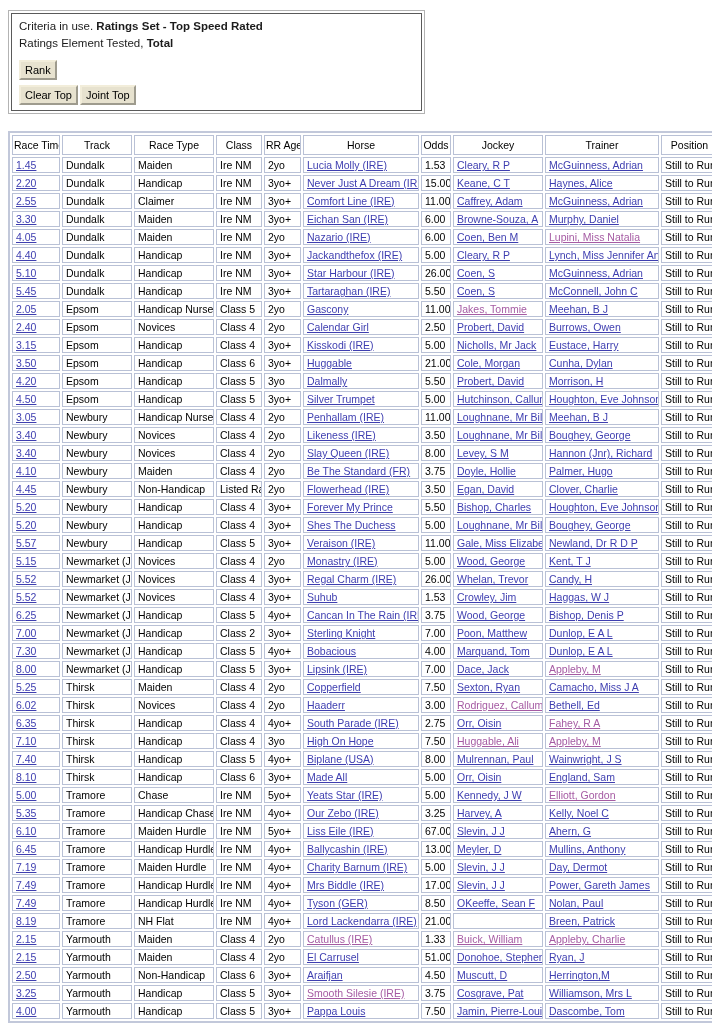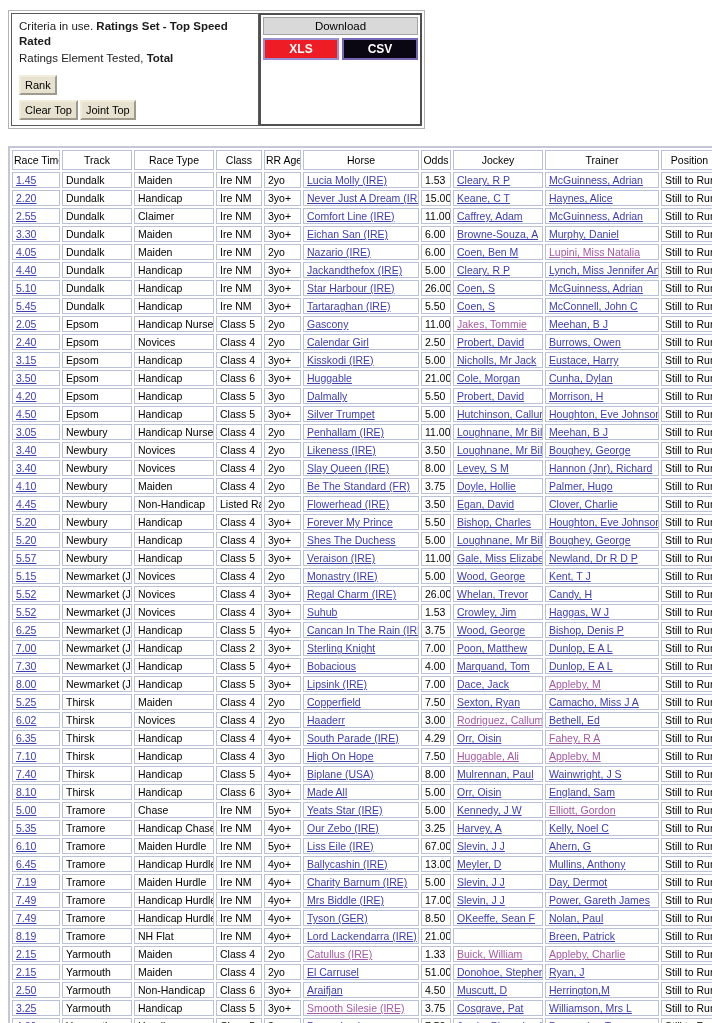--- a/index.html
+++ b/index.html
@@ -44,27 +44,20 @@
       <div class="criteria-line"><span>Criteria in use. </span><b>Ratings Set - Top Speed Rated</b></div>
       <div class="criteria-line"><span>Ratings Element Tested, </span><b>Total</b></div>
       <div class="btn-row">
         <button class="small-btn">Rank</button>
       </div>
       <div class="btn-row second">
         <button class="small-btn">Clear Top</button>
         <button class="small-btn">Joint Top</button>
       </div>
     </div>
-    <div class="download-box">
-      <div class="download-title">Download</div>
-      <div class="download-buttons">
-        <button class="xls">XLS</button>
-        <button class="csv">CSV</button>
-      </div>
-    </div>
   </div>
 
   <table class="results">
     <colgroup>
       <col style="width:48px">
         <col style="width:70px">
         <col style="width:80px">
         <col style="width:46px">
         <col style="width:37px">
       <col style="width:116px">
@@ -460,21 +453,21 @@
           <td><a href="#">Bethell, Ed</a></td>
           <td>Still to Run</td>
         </tr>
         <tr>
           <td><a href="#">6.35</a></td>
           <td>Thirsk</td>
           <td>Handicap</td>
           <td>Class 4</td>
           <td>4yo+</td>
           <td><a href="#">South Parade (IRE)</a></td>
-          <td>4.29</td>
+          <td>2.75</td>
           <td><a href="#">Orr, Oisin</a></td>
           <td><a href="#" class="visited">Fahey, R A</a></td>
           <td>Still to Run</td>
         </tr>
         <tr>
           <td><a href="#">7.10</a></td>
           <td>Thirsk</td>
           <td>Handicap</td>
           <td>Class 4</td>
           <td>3yo</td>

